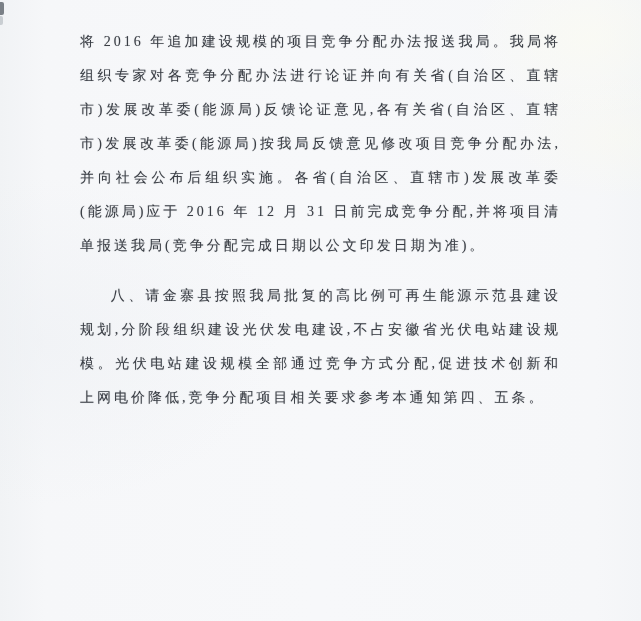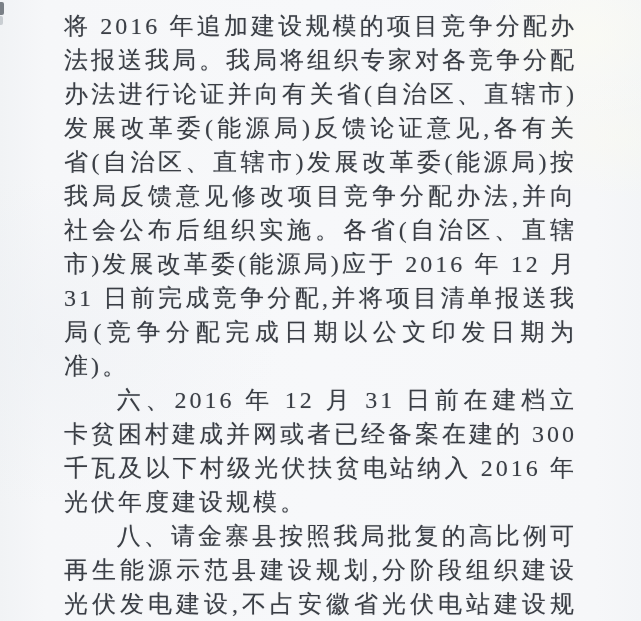--- a/index.html
+++ b/index.html
@@ -17,22 +17,22 @@
     box-sizing: border-box;
     padding: 9px 64px 0 64px;
     background:
       radial-gradient(ellipse 180px 120px at 92% 6%, rgba(252,252,240,0.55), rgba(252,252,240,0) 70%),
       radial-gradient(ellipse 160px 90px at 96% 22%, rgba(250,250,238,0.45), rgba(250,250,238,0) 70%),
       radial-gradient(ellipse 320px 220px at 6% 55%, rgba(236,239,243,0.5), rgba(236,239,243,0) 75%),
       linear-gradient(90deg, #f1f3f5 0%, #f6f7f9 7%, #f7f8fa 50%, #f6f7f9 93%, #f3f5f7 100%);
     font-family: "Liberation Serif", "DejaVu Serif", serif;
   }
   .para {
-    margin: 0;
-    font-size: 24px;
+    margin: 16px;
+    font-size: 14px;
     line-height: 34px;
     letter-spacing: 3px;
     color: #3a3e45;
     text-align: justify;
     text-align-last: left;
     text-shadow: 0 0 1px rgba(70,74,80,0.35);
     word-break: break-all;
   }
   .para.indent {
     text-indent: 2.2em;
@@ -59,17 +59,16 @@
 </style>
 </head>
 <body>
 
 <div class="page">
   <div class="edge-mark mark-1"></div>
   <div class="edge-mark mark-2"></div>
 
   <p class="para">将 2016 年追加建设规模的项目竞争分配办法报送我局。我局将组织专家对各竞争分配办法进行论证并向有关省(自治区、直辖市)发展改革委(能源局)反馈论证意见,各有关省(自治区、直辖市)发展改革委(能源局)按我局反馈意见修改项目竞争分配办法,并向社会公布后组织实施。各省(自治区、直辖市)发展改革委(能源局)应于 2016 年 12 月 31 日前完成竞争分配,并将项目清单报送我局(竞争分配完成日期以公文印发日期为准)。</p>
 
-  <p class="para indent">六、2016 年 12 月 31 日前在建档立卡贫困村建成并网或者已经备案在建的 300 千瓦及以下村级光伏扶贫电站纳入 2016 年光伏年度建设规模。</p>
 
 
   <p class="para indent">八、请金寨县按照我局批复的高比例可再生能源示范县建设规划,分阶段组织建设光伏发电建设,不占安徽省光伏电站建设规模。光伏电站建设规模全部通过竞争方式分配,促进技术创新和上网电价降低,竞争分配项目相关要求参考本通知第四、五条。</p>
 </div>
 
 </body></html>

